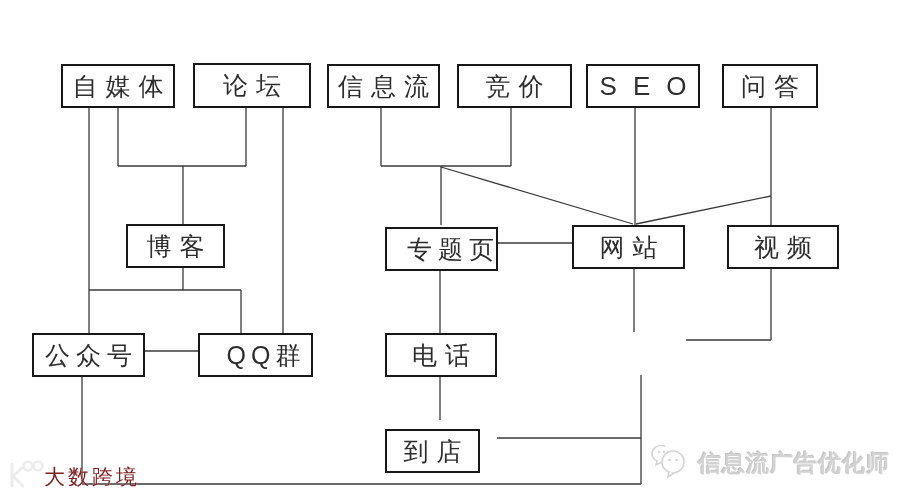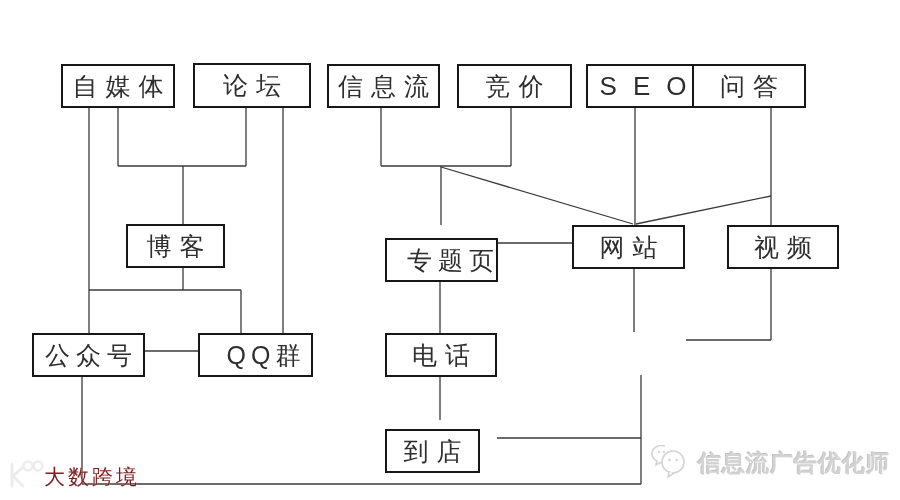--- a/index.html
+++ b/index.html
@@ -22,23 +22,23 @@
     letter-spacing:8px;
     padding-left:8px;
     white-space:nowrap;
   }
   
   #n-zimeiti{left:61px;top:64px;width:114px;height:44px;}
   #n-luntan{left:193px;top:63px;width:118px;height:45px;}
   #n-xinxiliu{left:327px;top:64px;width:113px;height:44px;}
   #n-jingjia{left:457px;top:64px;width:115px;height:44px;}
   #n-seo{left:586px;top:64px;width:114px;height:44px;letter-spacing:16px;padding-left:16px;font-size:26px;}
-  #n-wenda{left:692px;top:64px;width:114px;height:44px;}
+  #n-wenda{left:722px;top:64px;width:96px;height:44px;}
   #n-boke{left:126px;top:224px;width:99px;height:44px;}
-  #n-zhuantiye{left:385px;top:238px;width:113px;height:44px;letter-spacing:6px;padding-left:24px;}
+  #n-zhuantiye{left:385px;top:227px;width:113px;height:44px;letter-spacing:6px;padding-left:24px;}
   #n-wangzhan{left:572px;top:225px;width:113px;height:44px;}
   #n-shipin{left:727px;top:225px;width:112px;height:44px;}
   #n-gongzhonghao{left:32px;top:333px;width:113px;height:44px;letter-spacing:6px;padding-left:6px;}
   #n-qqqun{left:198px;top:333px;width:115px;height:44px;letter-spacing:5px;padding-left:21px;}
   #n-dianhua{left:385px;top:333px;width:112px;height:44px;}
   #n-weixin{left:573px;top:332px;width:113px;height:43px;}
   #n-daodian{left:385px;top:420px;width:95px;height:44px;margin-top:9px;}
 
   .wm-left{
     position:absolute;left:6px;top:458px;

